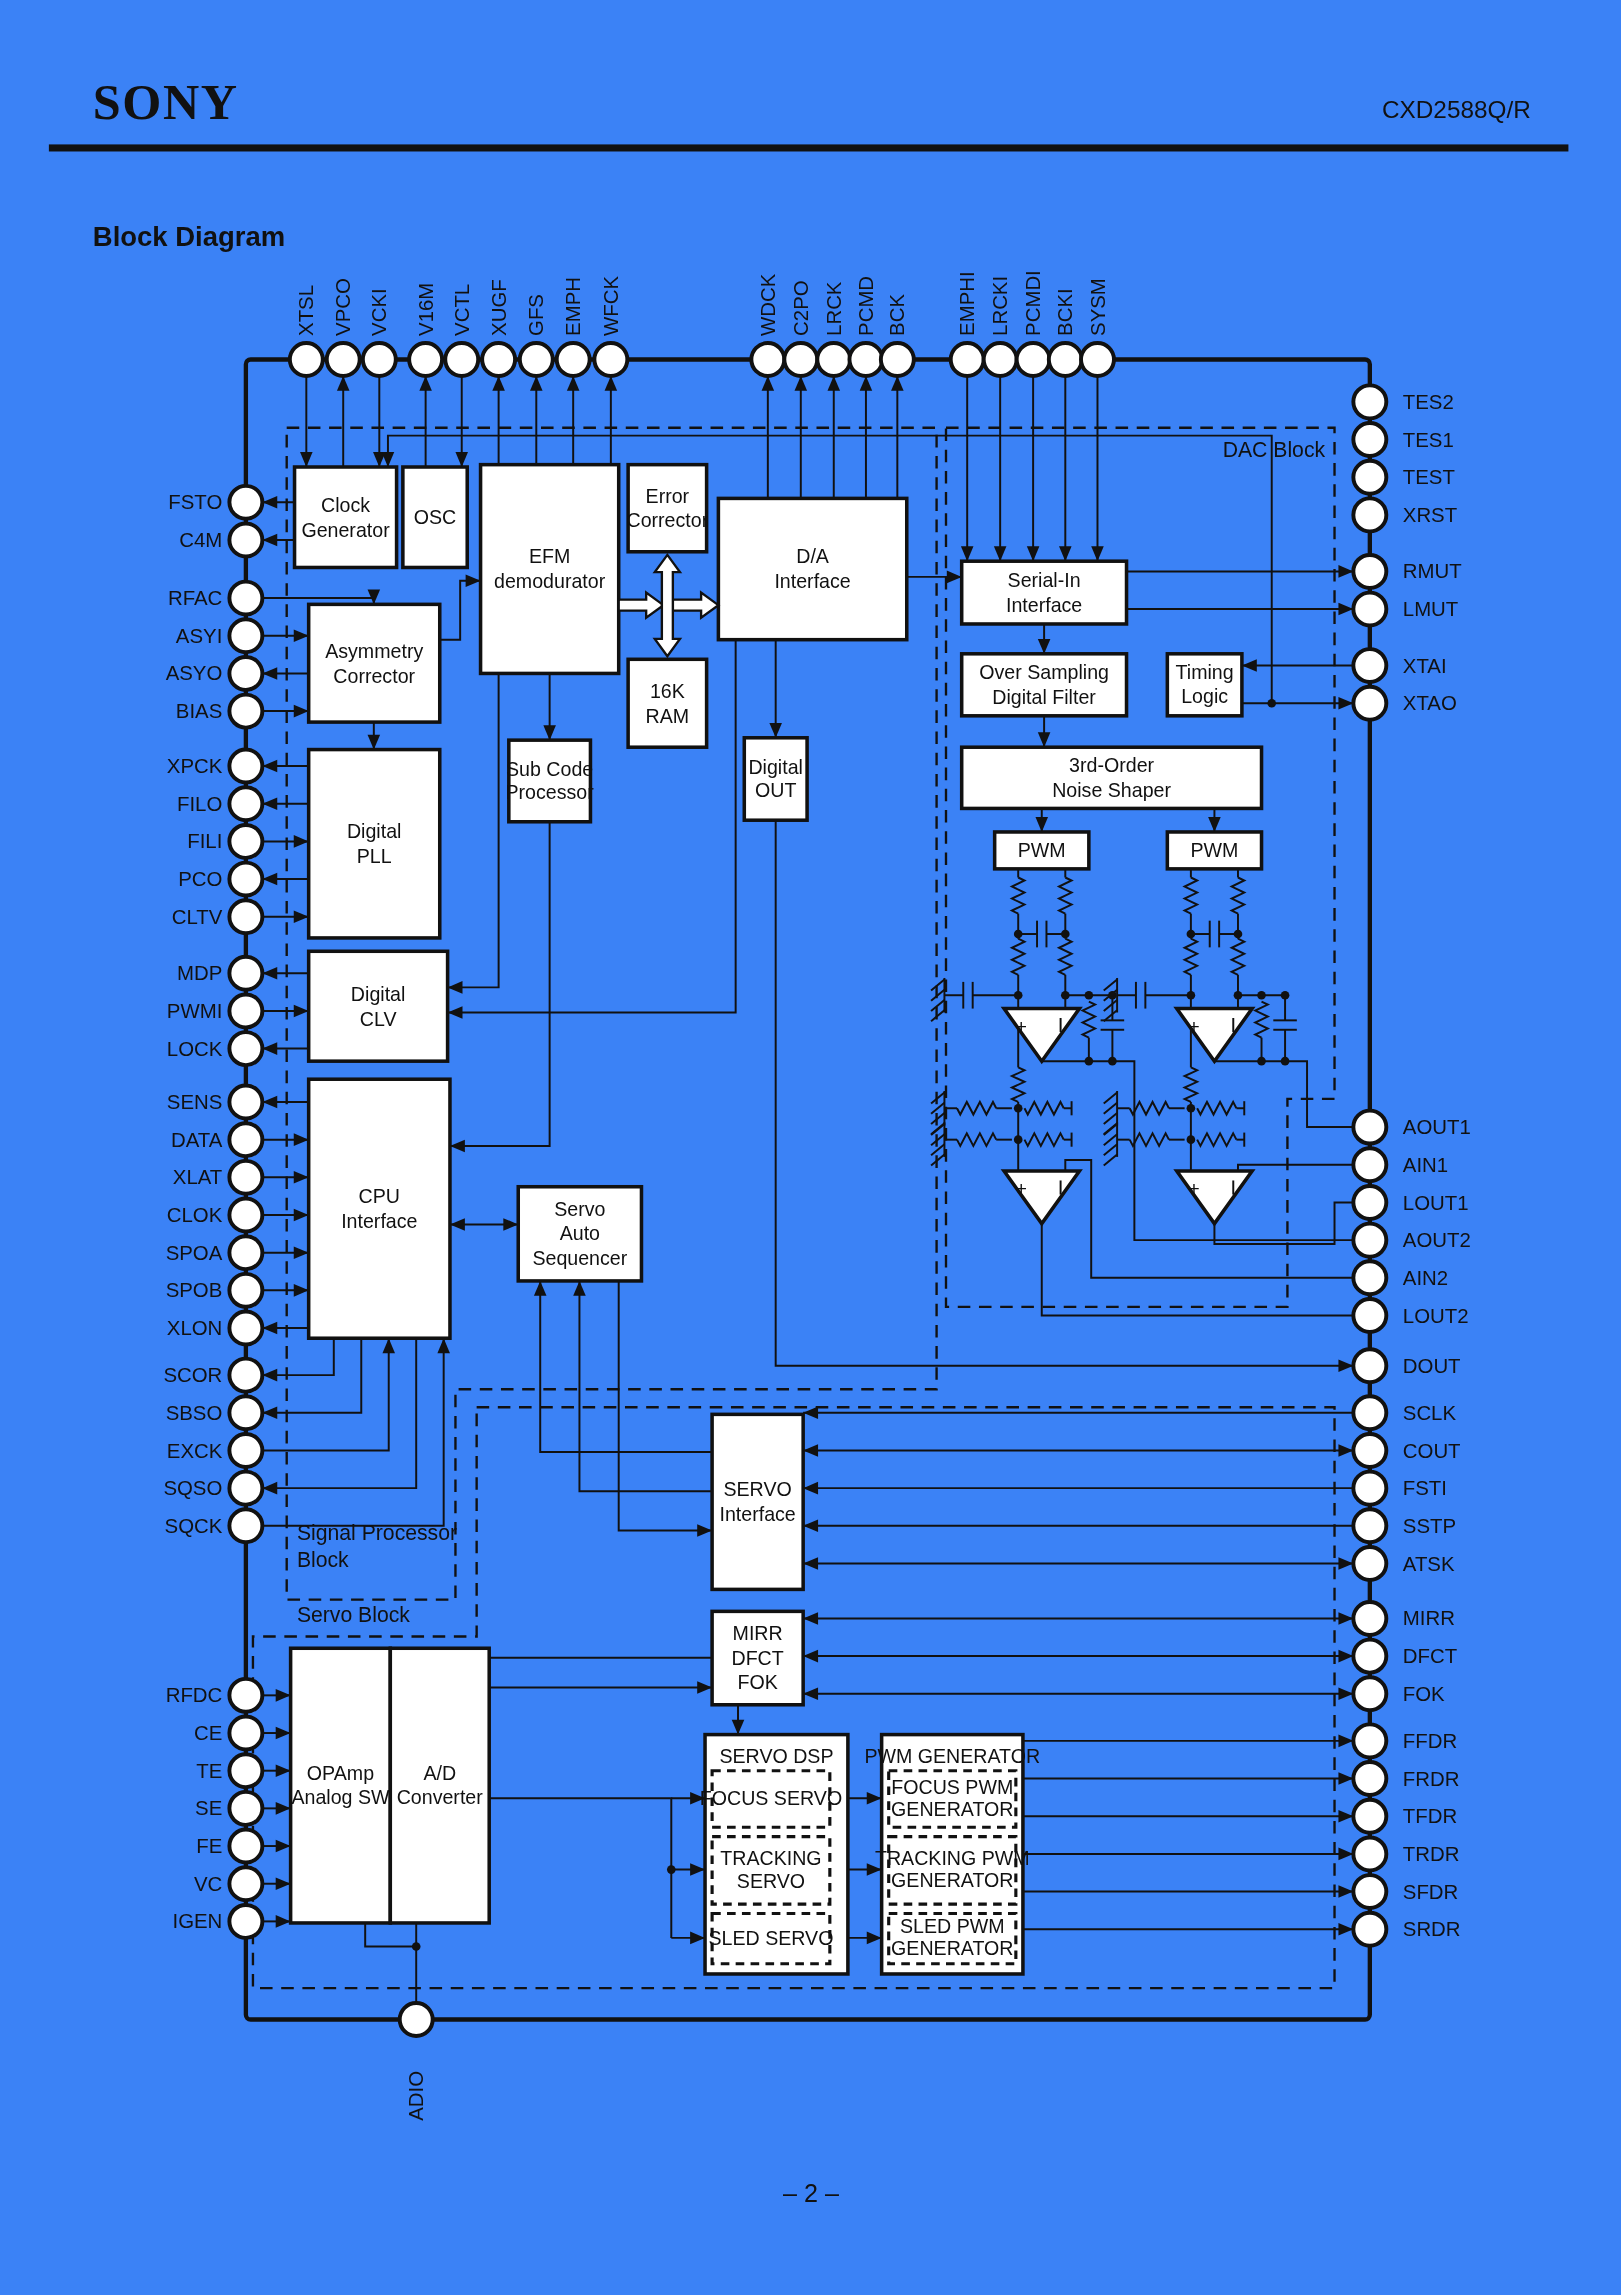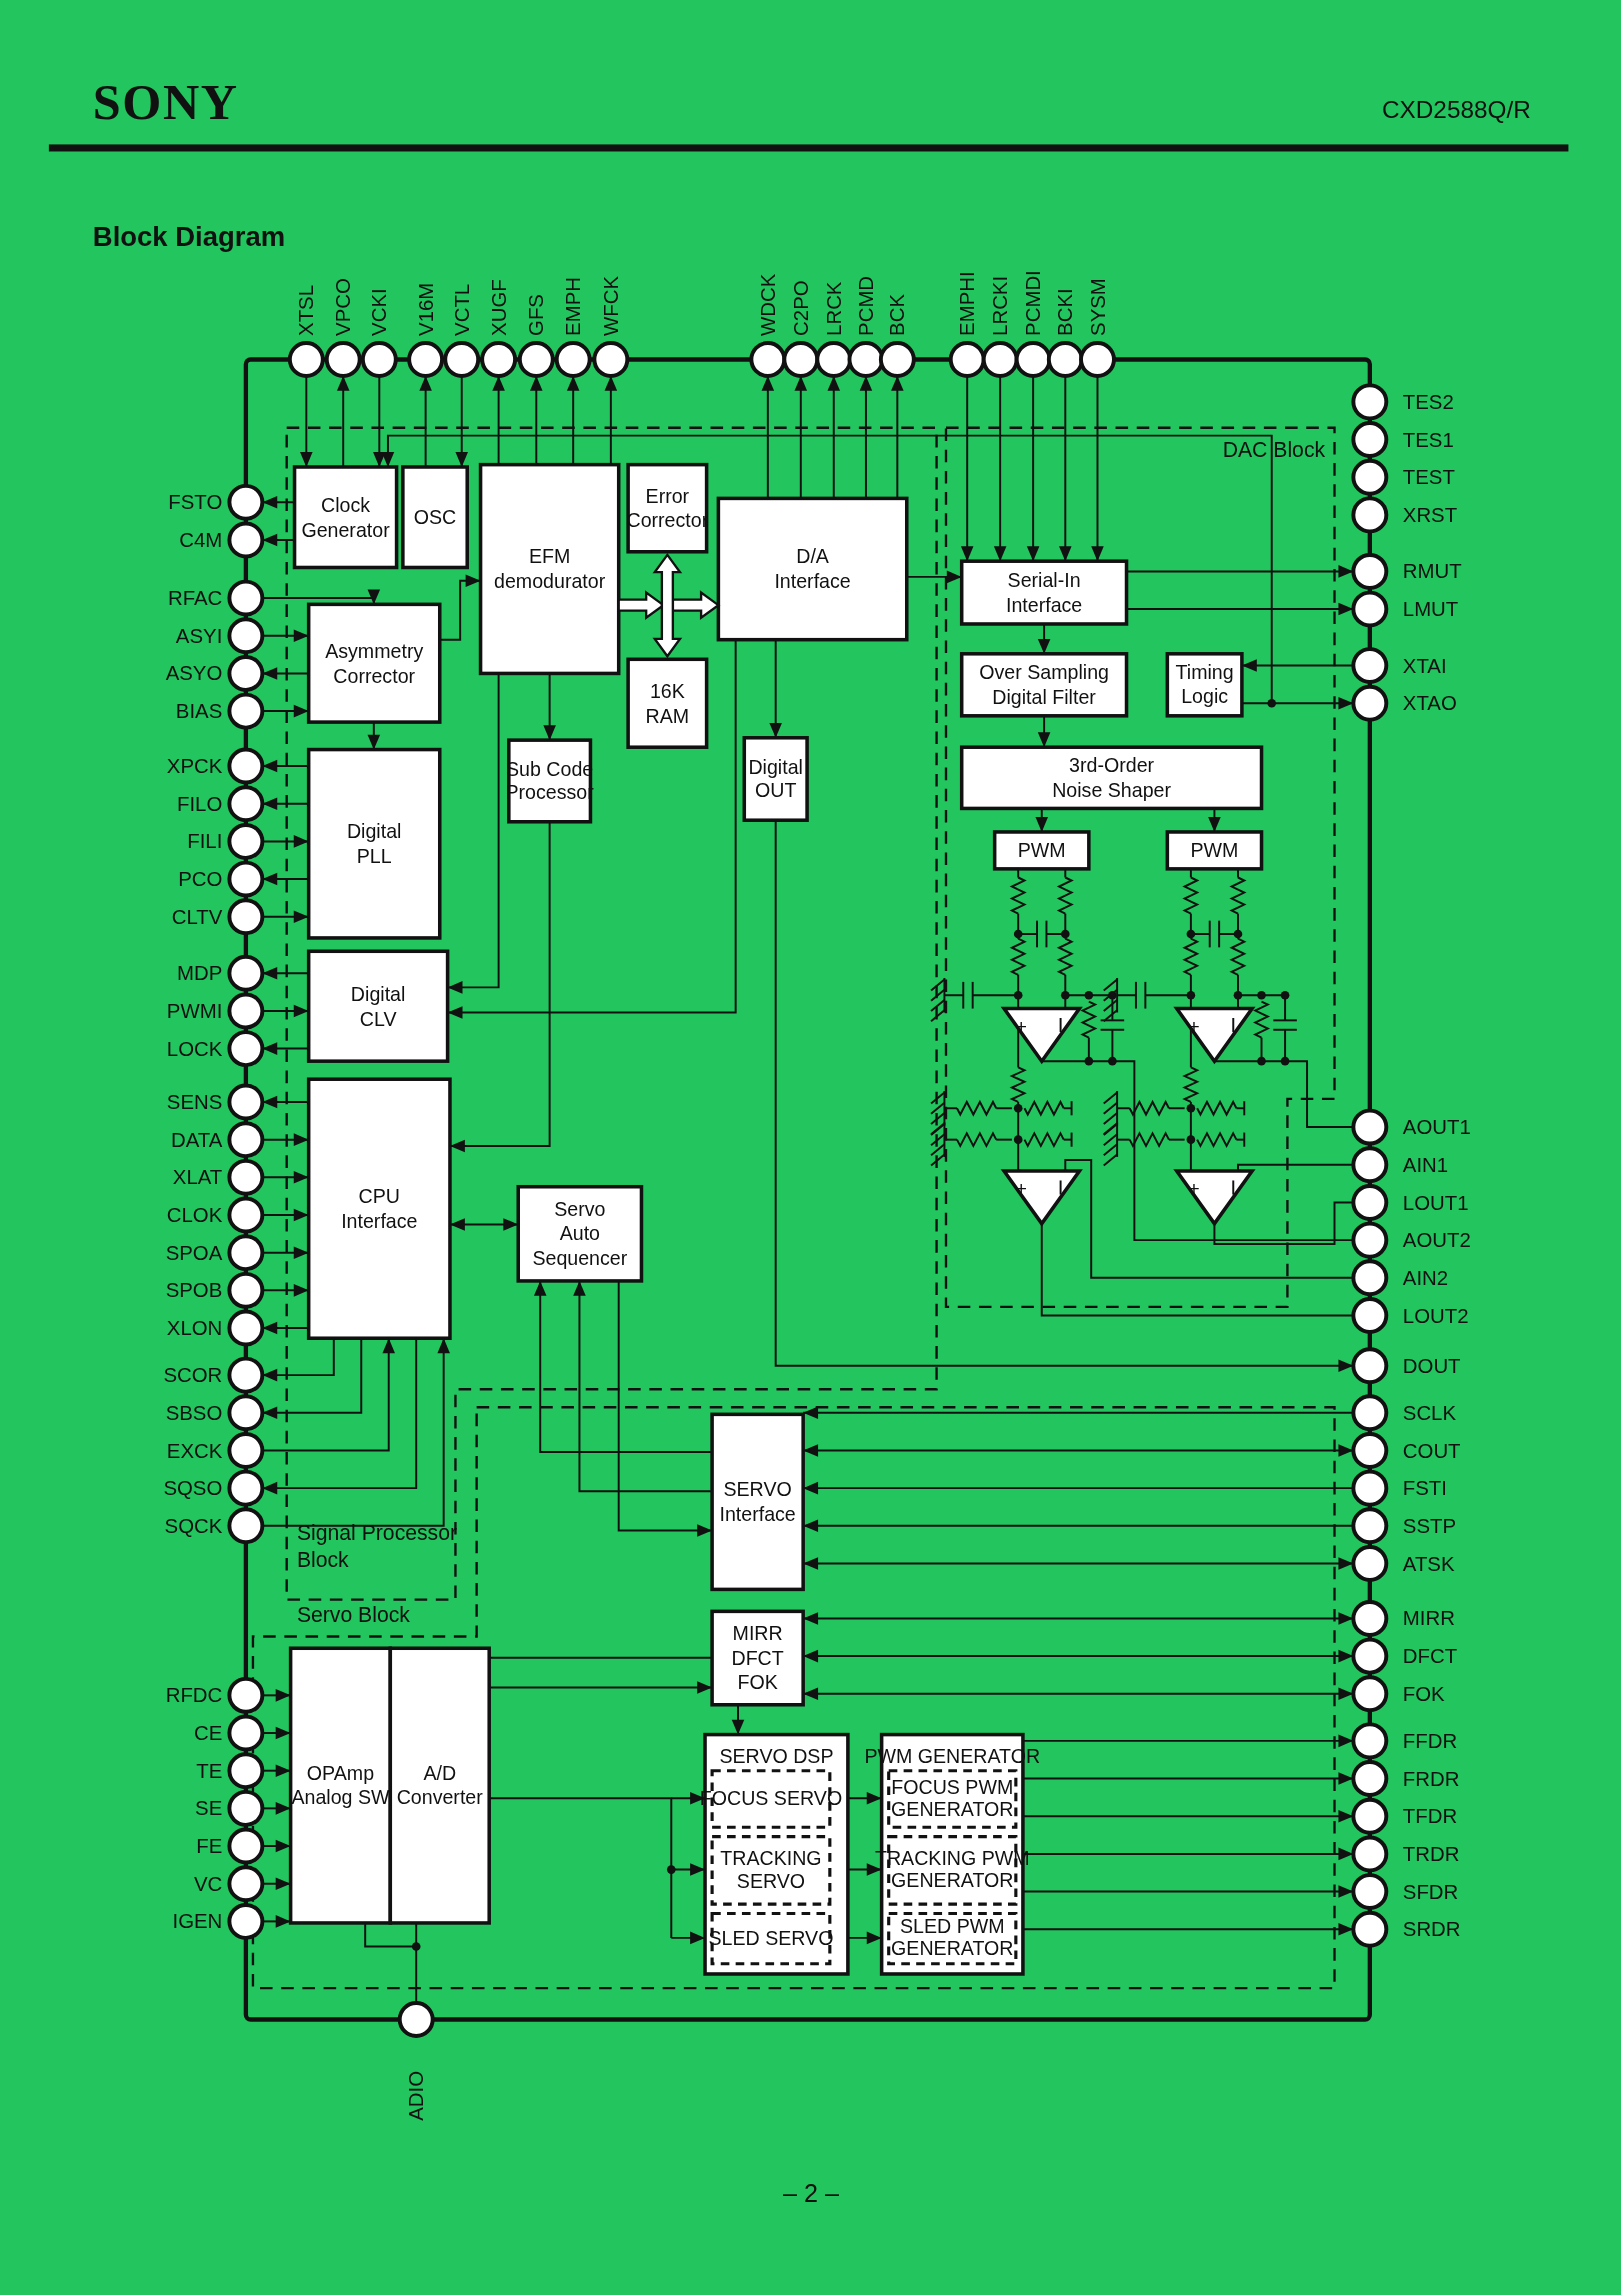--- a/index.html
+++ b/index.html
@@ -1,16 +1,16 @@
 <!DOCTYPE html>
 <html style="font-size:12.6px"><head>
 <meta charset="utf-8">
 <style>
   html,body{margin:0;padding:0;background:#e8e8e8;}
-  #page{width:1622px;height:2295px;background:#22c55e;position:relative;margin:0 auto;}
+  #page{width:1622px;height:2295px;background:#3b82f6;position:relative;margin:0 auto;}
   svg{display:block;}
   text{font-family:"Liberation Sans",sans-serif;fill:#111;}
   .brand{font-family:"Liberation Serif",serif;font-weight:bold;font-size:64px;letter-spacing:2px;}
   .part{font-size:31px;}
   .doctitle{font-size:35px;font-weight:bold;}
   .pagenum{font-size:32px;}
   .pinlbl{font-size:26px;}
   .blk{font-size:25px;}
   .region{font-size:27px;}
   .w{stroke:#111;stroke-width:2.5;fill:none;}

